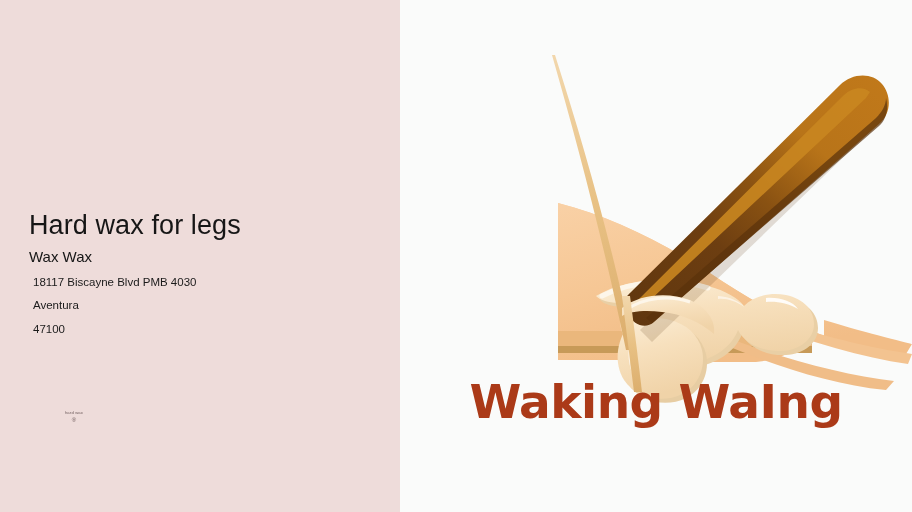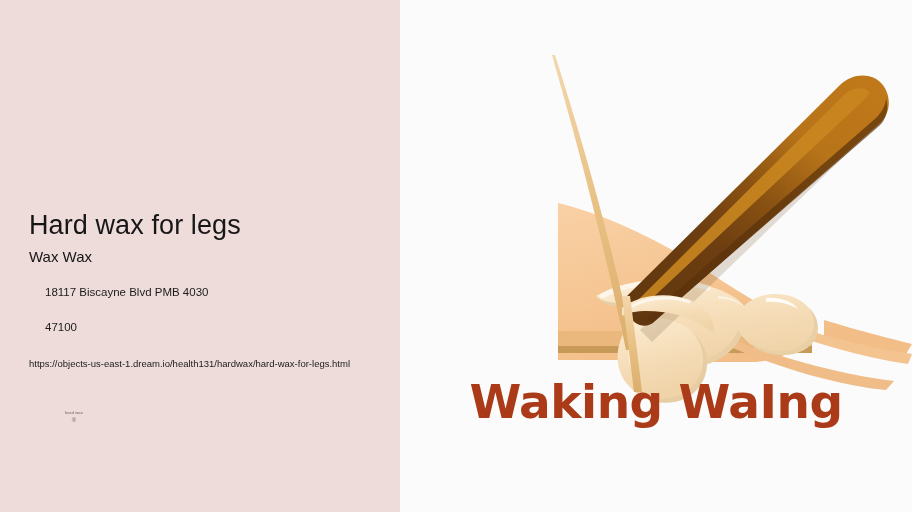--- a/index.html
+++ b/index.html
@@ -48,21 +48,21 @@
     font-weight: 400;
     color: #161616;
     line-height: 1.25;
     margin: 0 0 6px 0;
   }
   .addr-line {
     font-size: 11.5px;
     font-weight: 400;
     color: #1b1b1b;
     line-height: 1.72;
-    margin: 16px;
+    margin: 4px;
     white-space: nowrap;
   }
   .url-line {
     font-size: 9.5px;
     font-weight: 400;
     color: #1b1b1b;
     line-height: 2.2;
     margin: 6px 0 0 0;
     width: 340px;
     word-break: break-all;
@@ -129,24 +129,24 @@
 
   <div class="left-panel">
 
     <div class="info-block">
       <h1 class="product-title">Hard wax for legs</h1>
 
       <div class="brand-name">Wax Wax</div>
 
       <div class="addr-line">18117 Biscayne Blvd PMB 4030</div>
 
+      <div class="addr-line">Aventura</div>
 
       <div class="addr-line">47100</div>
 
-      <div class="url-line">https://objects-us-east-1.dream.io/health131/hardwax/hard-wax-for-legs.html</div>
     </div>
 
     <div class="mini-mark">
       <span class="mini-mark-text">hard wax</span>
       <span class="mini-mark-glyph">®</span>
     </div>
 
   </div>
 
   <div class="right-panel">

